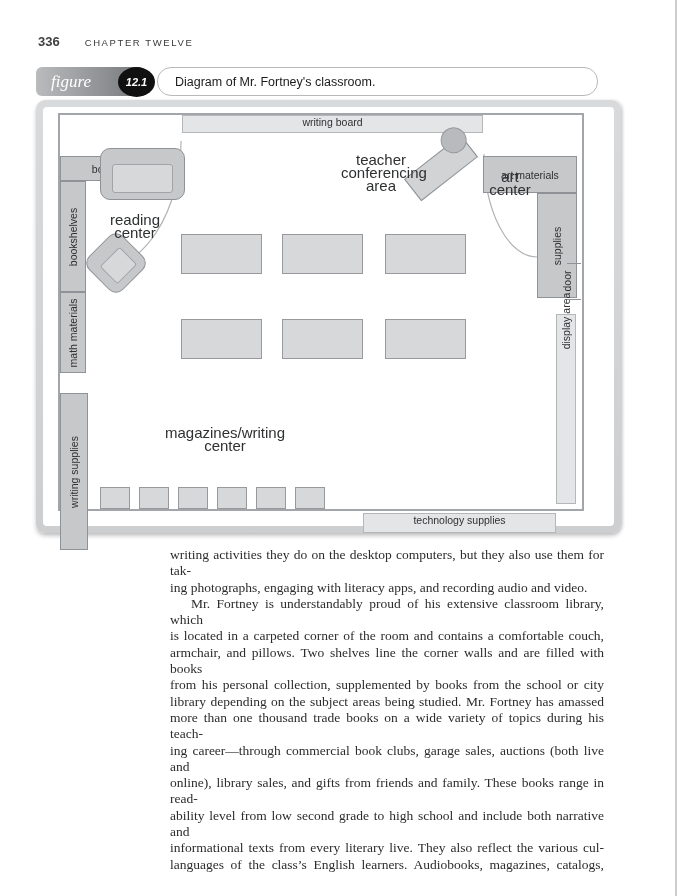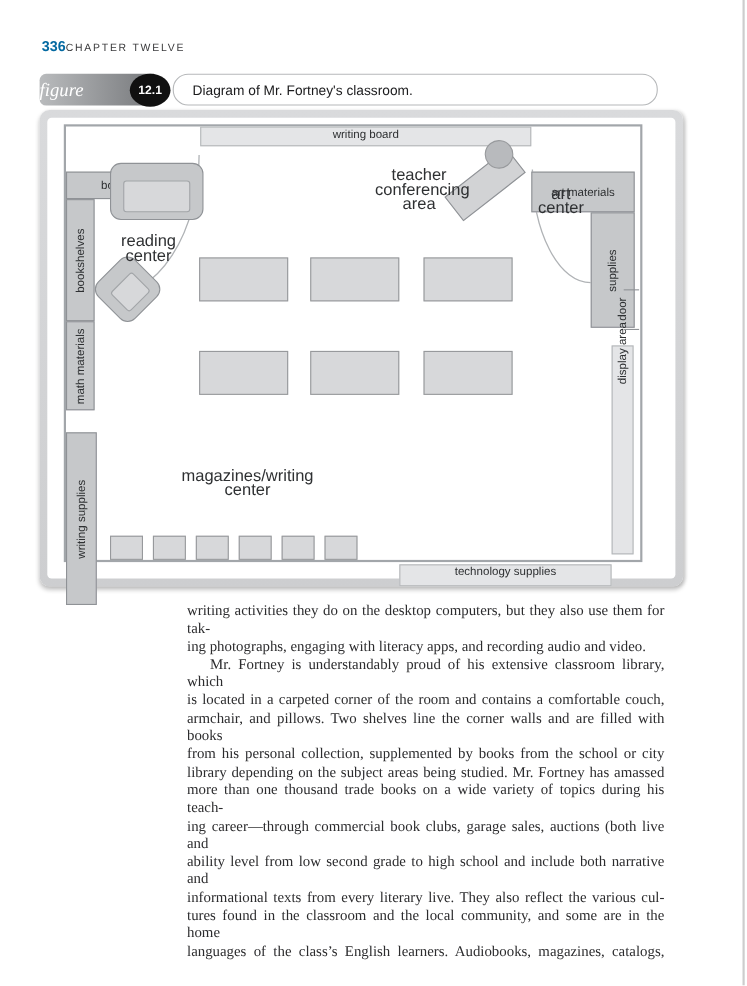--- a/index.html
+++ b/index.html
@@ -4,35 +4,35 @@
 <style>
   html,body{margin:0;padding:0;}
   body{
     width:679px;height:896px;position:relative;background:#ffffff;
     font-family:"Liberation Sans",sans-serif;overflow:hidden;
   }
   .page-edge{position:absolute;top:0;left:675px;width:2px;height:896px;background:#cdcdcd;}
 
   
   .running-head{position:absolute;left:38px;top:34px;display:flex;align-items:baseline;}
-  .pagenum{font-size:13px;font-weight:bold;color:#0369a1;}
-  .chapter{font-size:9.5px;letter-spacing:1.6px;color:#3a3a3c;margin-left:0;}
+  .pagenum{font-size:13px;font-weight:bold;color:#404040;}
+  .chapter{font-size:9.5px;letter-spacing:1.6px;color:#3a3a3c;margin-left:25px;}
 
   
   .fig-bar{position:absolute;left:36px;top:67px;width:585px;height:29px;display:flex;align-items:center;}
   .fig-tab{
     width:104px;height:29px;border-radius:6px 0 0 6px;
     background:linear-gradient(90deg,#b9bbbd,#77797c);
     color:#fff;font-family:"Liberation Serif",serif;font-style:italic;
-    font-size:17px;display:flex;align-items:center;padding-left:0;box-sizing:border-box;
+    font-size:17px;display:flex;align-items:center;padding-left:15px;box-sizing:border-box;
   }
   .fig-num{
     width:37px;height:30px;border-radius:50%;background:#101010;color:#fff;
     font-size:11px;font-weight:bold;display:flex;align-items:center;justify-content:center;
-    margin-left:-22px;z-index:2;flex:none;
+    margin-left:-22px;z-index:2;flex:none;font-style:italic;
   }
   .fig-caption{
     flex:1;height:27px;margin-left:2px;margin-right:23px;border:1px solid #b6b8ba;
     border-radius:14px;background:#fff;display:flex;align-items:center;
     padding-left:17px;font-size:12.5px;color:#1b1b1d;z-index:1;
   }
 
   
   .fig-frame{
     position:absolute;left:36px;top:100px;width:585px;height:433px;
@@ -272,18 +272,18 @@
       <div class="tline">ing photographs, engaging with literacy apps, and recording audio and video.</div>
     </div>
     <div class="para indent">
       <div class="tline jline">Mr. Fortney is understandably proud of his extensive classroom library, which</div>
       <div class="tline jline">is located in a carpeted corner of the room and contains a comfortable couch,</div>
       <div class="tline jline">armchair, and pillows. Two shelves line the corner walls and are filled with books</div>
       <div class="tline jline">from his personal collection, supplemented by books from the school or city</div>
       <div class="tline jline">library depending on the subject areas being studied. Mr. Fortney has amassed</div>
       <div class="tline jline">more than one thousand trade books on a wide variety of topics during his teach-</div>
       <div class="tline jline">ing career—through commercial book clubs, garage sales, auctions (both live and</div>
+      <div class="tline jline">online), library sales, and gifts from friends and family. These books range in read-</div>
       <div class="tline jline">ability level from low second grade to high school and include both narrative and</div>
       <div class="tline jline">informational texts from every literary live. They also reflect the various cul-</div>
-      <div class="tline jline">tures found in the classroom and the local community, and some are in the home</div>
       <div class="tline jline">languages of the class’s English learners. Audiobooks, magazines, catalogs,</div>
     </div>
   </div>
 
 </body></html>

